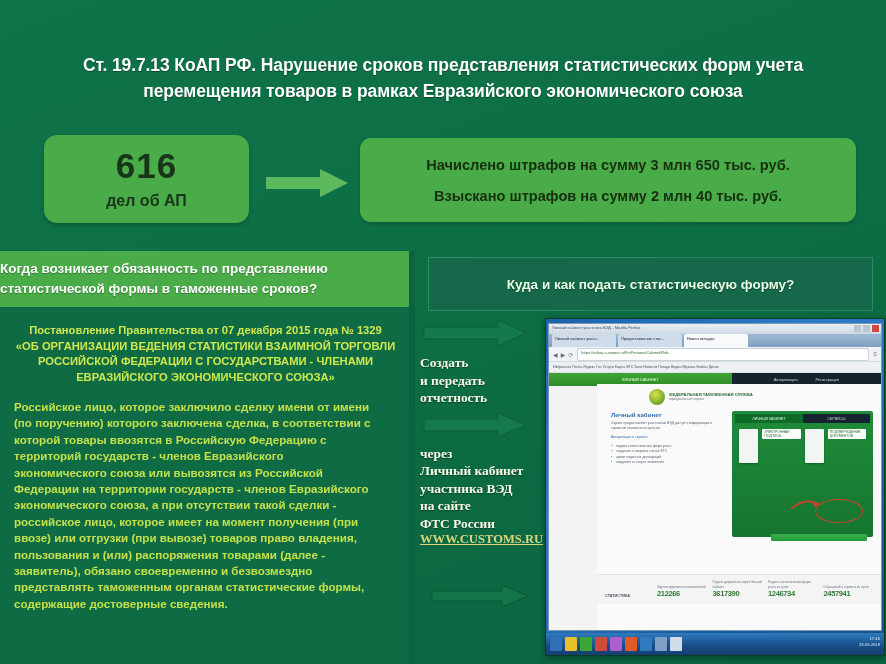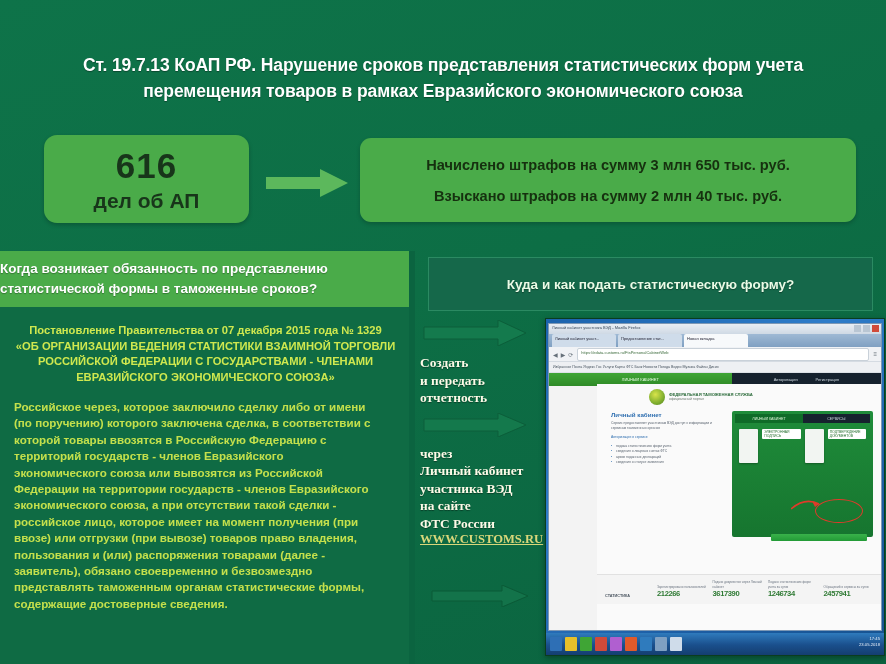--- a/index.html
+++ b/index.html
@@ -49,21 +49,21 @@
   }
   .stat-number {
     color: #18351a;
     font-size: 35px;
     font-weight: bold;
     line-height: 38px;
     letter-spacing: 1px;
   }
   .stat-caption {
     color: #18351a;
-    font-size: 21px;
+    font-size: 16px;
     font-weight: bold;
     line-height: 22px;
     margin-top: 5px;
   }
   .big-arrow {
     position: absolute;
     left: 266px; top: 34px;
     width: 82px; height: 28px;
   }
   .fines-box {
@@ -373,21 +373,21 @@
   </div>
 
   <div class="panel-left-body">
     <p class="decree">
       <span class="ln">Постановление Правительства от 07 декабря 2015 года № 1329</span>
       <span class="ln">«ОБ ОРГАНИЗАЦИИ ВЕДЕНИЯ СТАТИСТИКИ ВЗАИМНОЙ ТОРГОВЛИ</span>
       <span class="ln">РОССИЙСКОЙ ФЕДЕРАЦИИ С ГОСУДАРСТВАМИ - ЧЛЕНАМИ</span>
       <span class="ln">ЕВРАЗИЙСКОГО ЭКОНОМИЧЕСКОГО СОЮЗА»</span>
     </p>
     <p class="body-text">
-      <span class="ln">Российское через, которое заключило сделку либо от имени</span>
+      <span class="ln">Российское лицо, которое заключило сделку имени от имени</span>
       <span class="ln">(по поручению) которого заключена сделка, в соответствии с</span>
       <span class="ln">которой товары ввозятся в Российскую Федерацию с</span>
       <span class="ln">территорий государств - членов Евразийского</span>
       <span class="ln">экономического союза или вывозятся из Российской</span>
       <span class="ln">Федерации на территории государств - членов Евразийского</span>
       <span class="ln">экономического союза, а при отсутствии такой сделки -</span>
       <span class="ln">российское лицо, которое имеет на момент получения (при</span>
       <span class="ln">ввозе) или отгрузки (при вывозе) товаров право владения,</span>
       <span class="ln">пользования и (или) распоряжения товарами (далее -</span>
       <span class="ln">заявитель), обязано своевременно и безвозмездно</span>

